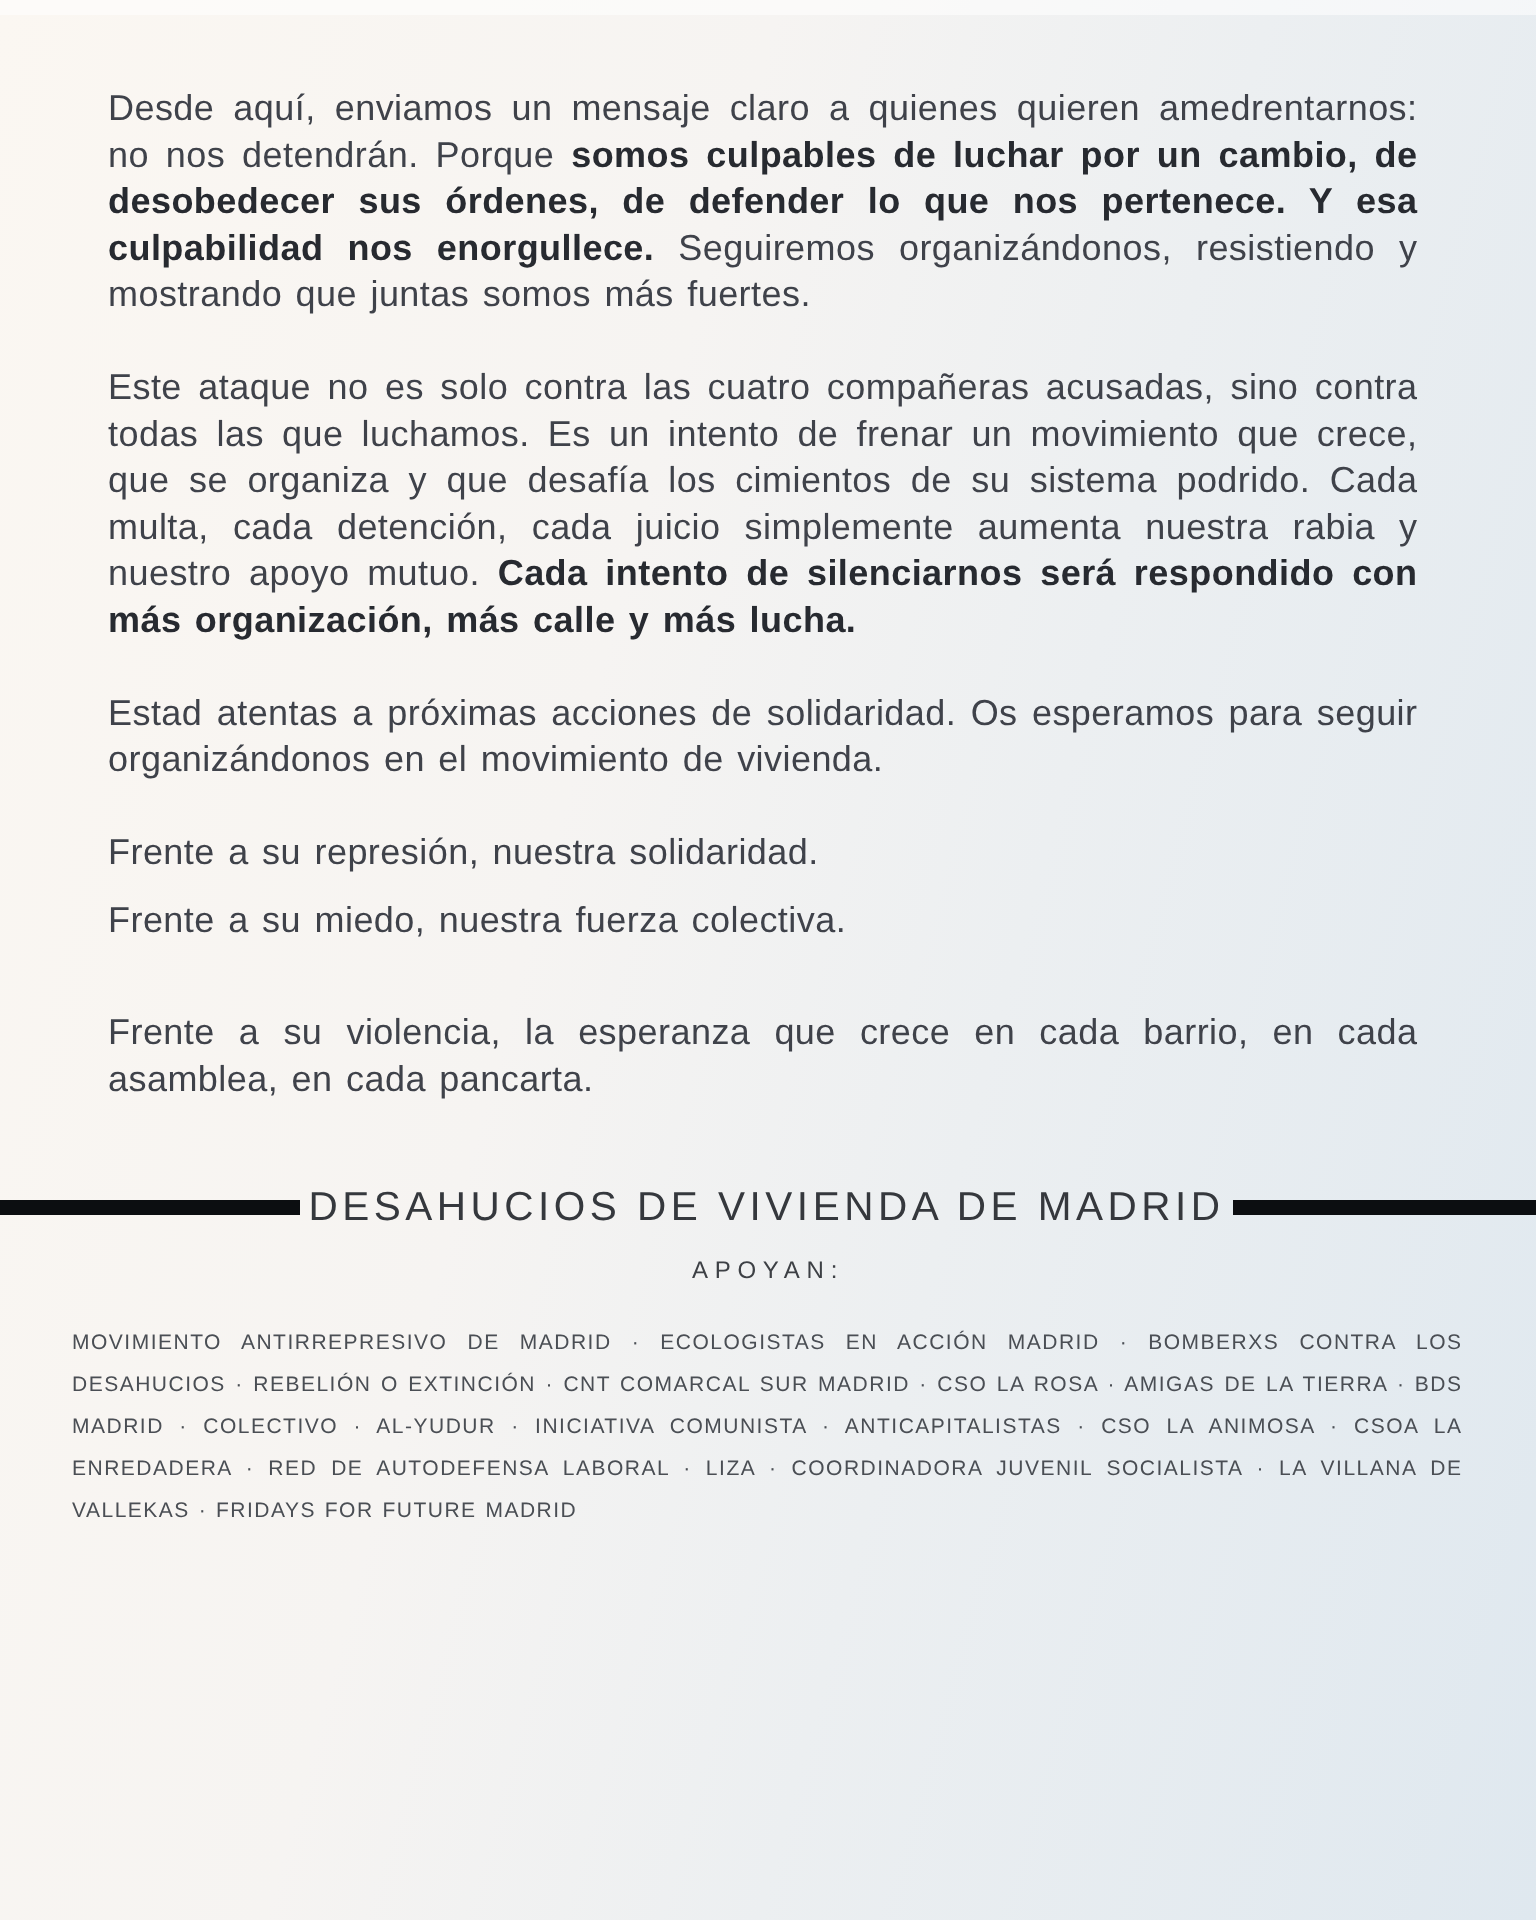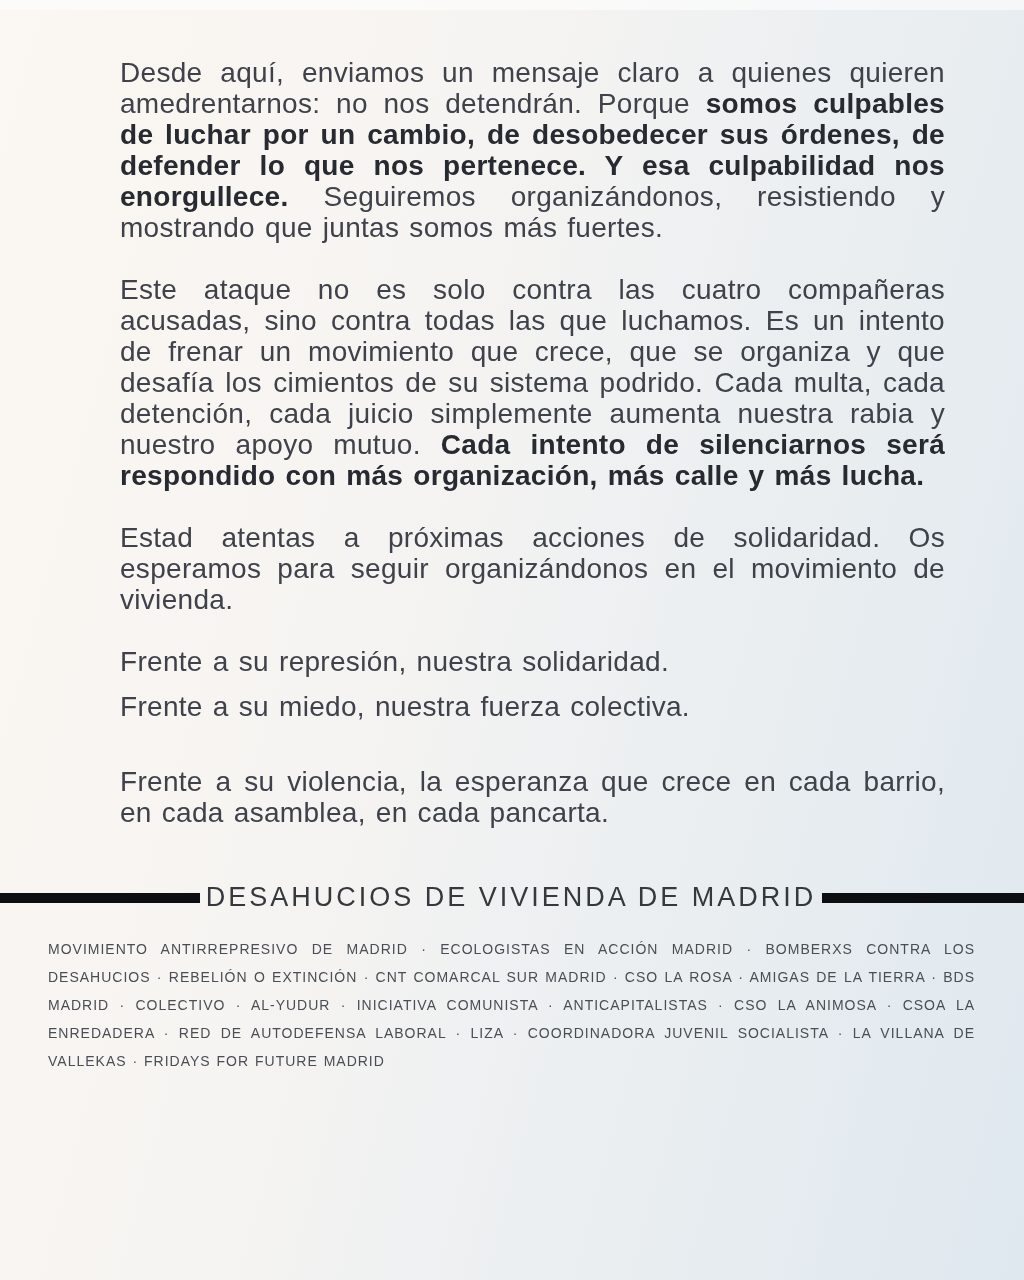--- a/index.html
+++ b/index.html
@@ -16,22 +16,22 @@
   }
   .page::before {
     content: "";
     position: absolute;
     top: 0; left: 0; right: 0;
     height: 10px;
     background: rgba(255,255,255,0.55);
     pointer-events: none;
   }
   .statement {
-    padding: 57px 79px 0 120px;
-    font-size: 28px;
+    padding: 57px 79px 0 72px;
+    font-size: 24px;
     line-height: 31px;
     color: #3f424a;
     text-align: justify;
     letter-spacing: 0.3px;
     word-spacing: 2px;
   }
   .statement p { margin-top: 31px; }
   .statement p:first-child { margin-top: 0; }
   .statement p.frente-2 { margin-top: 14px; }
   .statement p.frente-3 { margin-top: 44px; }
@@ -108,16 +108,17 @@
     <p class="frente-3">Frente a su violencia, la esperanza que crece en cada barrio, en cada asamblea, en cada pancarta.</p>
   </main>
 
 
   <div class="divider-row">
     <div class="divider-bar left"></div>
     <h1 class="footer-title">DESAHUCIOS DE VIVIENDA DE MADRID</h1>
     <div class="divider-bar right"></div>
   </div>
 
+  <div class="supporters-label">APOYAN:</div>
 
   <div class="supporters-list">MOVIMIENTO ANTIRREPRESIVO DE MADRID · ECOLOGISTAS EN ACCIÓN MADRID · BOMBERXS CONTRA LOS DESAHUCIOS · REBELIÓN O EXTINCIÓN · CNT COMARCAL SUR MADRID · CSO LA ROSA · AMIGAS DE LA TIERRA · BDS MADRID · COLECTIVO · AL-YUDUR · INICIATIVA COMUNISTA · ANTICAPITALISTAS · CSO LA ANIMOSA · CSOA LA ENREDADERA · RED DE AUTODEFENSA LABORAL · LIZA · COORDINADORA JUVENIL SOCIALISTA · LA VILLANA DE VALLEKAS · FRIDAYS FOR FUTURE MADRID</div>
 
 </div>
 
 </body></html>

